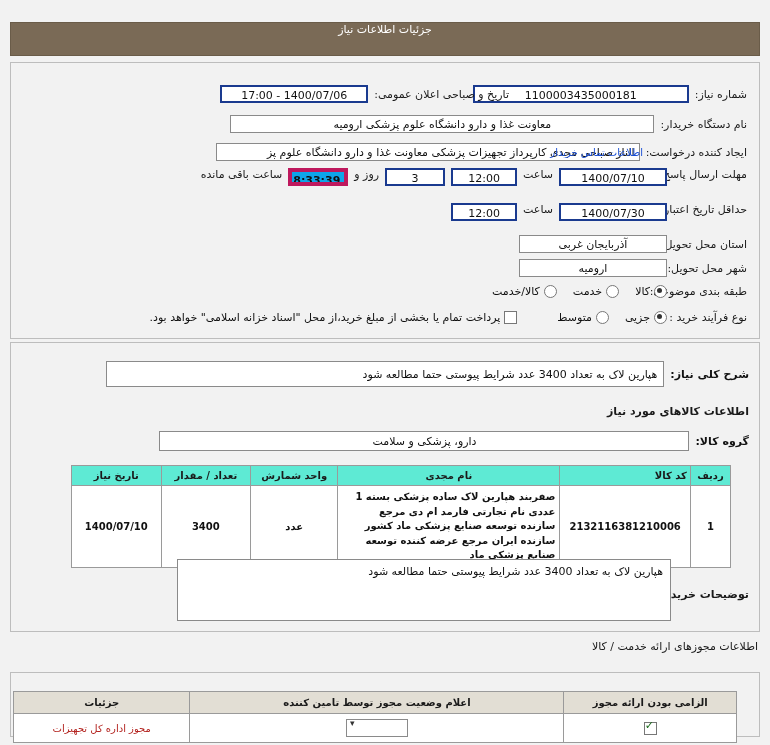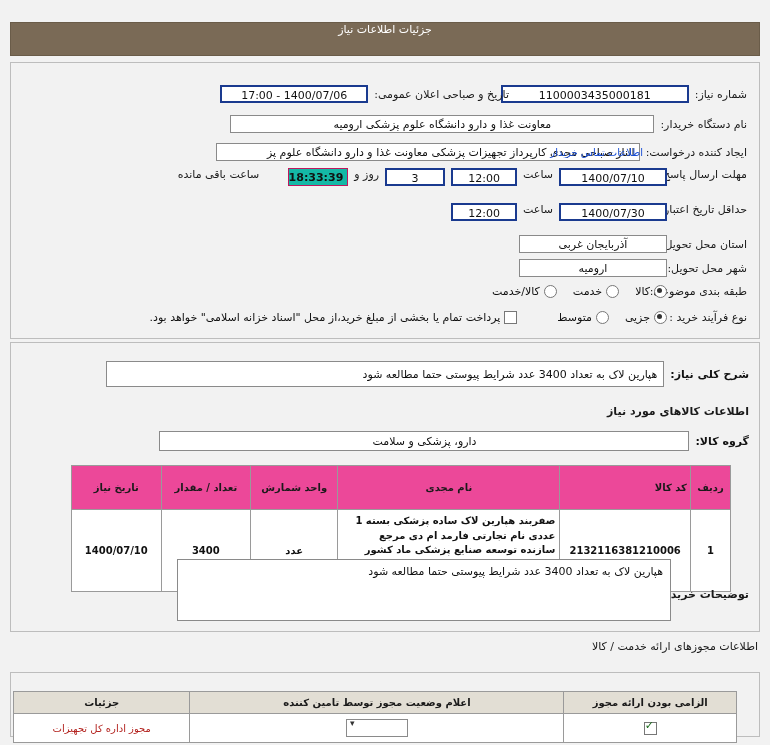--- a/index.html
+++ b/index.html
@@ -64,21 +64,21 @@
   .row{position:absolute;display:flex;align-items:center;gap:6px;}
   .lbl{font-size:11px;color:#1a1a1a;text-align:left;white-space:nowrap;}
   .fld{
     background:#fff;border:1px solid #8a8a8a;
     height:18px;line-height:18px;
     font-size:11px;text-align:center;color:#111;
     padding:0 4px;box-sizing:border-box;overflow:hidden;white-space:nowrap;
   }
   .fld.navy{border:2px solid #1a3a8f;}
   .fld.left{text-align:right;}
-  .fld.timer{background:#14b8a6;border:1px solid #be185d;color:#111;font-weight:bold;margin-left:23px;}
+  .fld.timer{background:#0ea5e9;border:4px solid #be185d;color:#111;font-weight:bold;}
   .linkblue{color:#1a4fd6;text-decoration:none;font-size:10px;}
 
   .radio{
     display:inline-block;width:11px;height:11px;border:1px solid #777;
     border-radius:50%;background:#fff;vertical-align:-2px;position:relative;
   }
   .radio.on::after{
     content:"";position:absolute;left:2px;top:2px;width:5px;height:5px;
     border-radius:50%;background:#333;
   }
@@ -94,22 +94,22 @@
   
   .descbox{
     background:#fff;border:1px solid #8a8a8a;
   }
   .sectitle{font-weight:bold;font-size:11px;}
 
   
   table{border-collapse:collapse;}
   .tbl{position:absolute;border:1px solid #9a9a9a;background:#fff;}
   .tbl th{
-    background:#ec4899;border:1px solid #9a9a9a;
-    font-size:10px;font-weight:bold;padding:16px 3px;color:#1a1a1a;
+    background:#5eead4;border:1px solid #9a9a9a;
+    font-size:10px;font-weight:bold;padding:4px 3px;color:#1a1a1a;
   }
   .tbl td{
     border:1px solid #9a9a9a;font-size:10px;padding:4px 4px;color:#111;
     vertical-align:middle;
     font-weight:bold;
   }
   .tbl td.ctr{text-align:center;}
   .tbl td.nm{text-align:right;line-height:1.45;}
 
   .notebox{
@@ -156,21 +156,21 @@
   </svg>
 
   <div class="titlebar">
     <span class="ttl">جزئیات اطلاعات نیاز</span>
   </div>
 
   <div class="panel panel-top">
 
     <div class="row" style="top:22px;right:12px;">
       <span class="lbl">شماره نیاز:</span>
-      <span class="fld navy" style="width:188px;">1100003435000181</span>
+      <span class="fld navy" style="width:216px;">1100003435000181</span>
     </div>
     <div class="row" style="top:22px;right:250px;">
       <span class="lbl">تاریخ و صباحی اعلان عمومی:</span>
       <span class="fld navy" style="width:148px;">1400/07/06 - 17:00</span>
     </div>
 
     <div class="row" style="top:52px;right:12px;">
       <span class="lbl">نام دستگاه خریدار:</span>
       <span class="fld" style="width:424px;">معاونت غذا و دارو دانشگاه علوم پزشکی ارومیه</span>
     </div>

